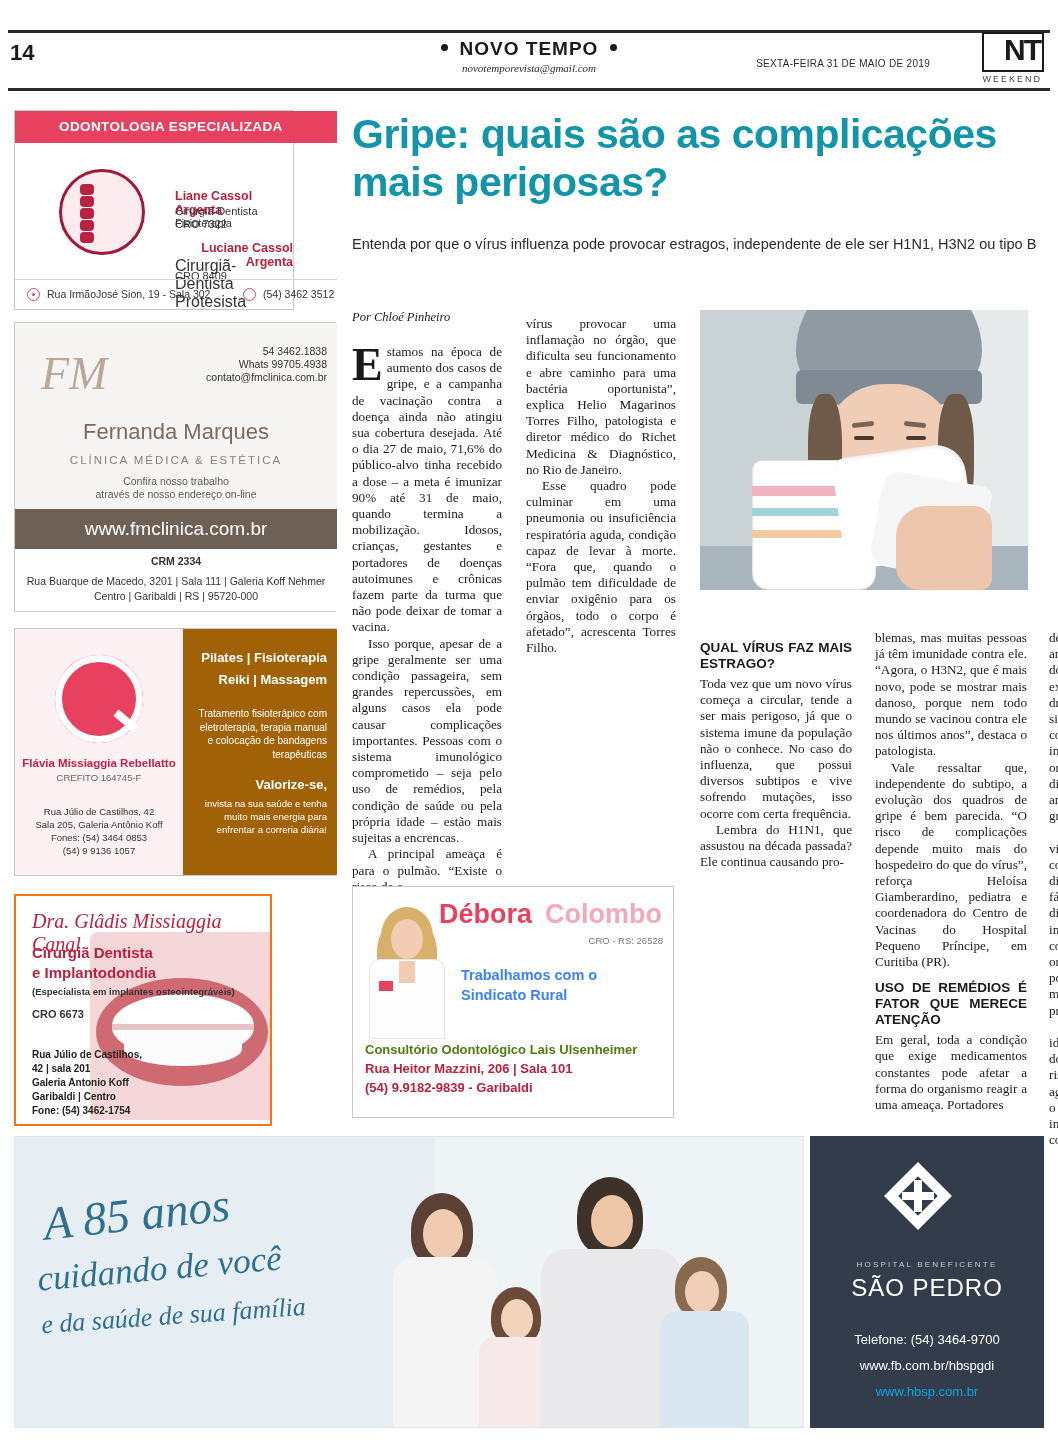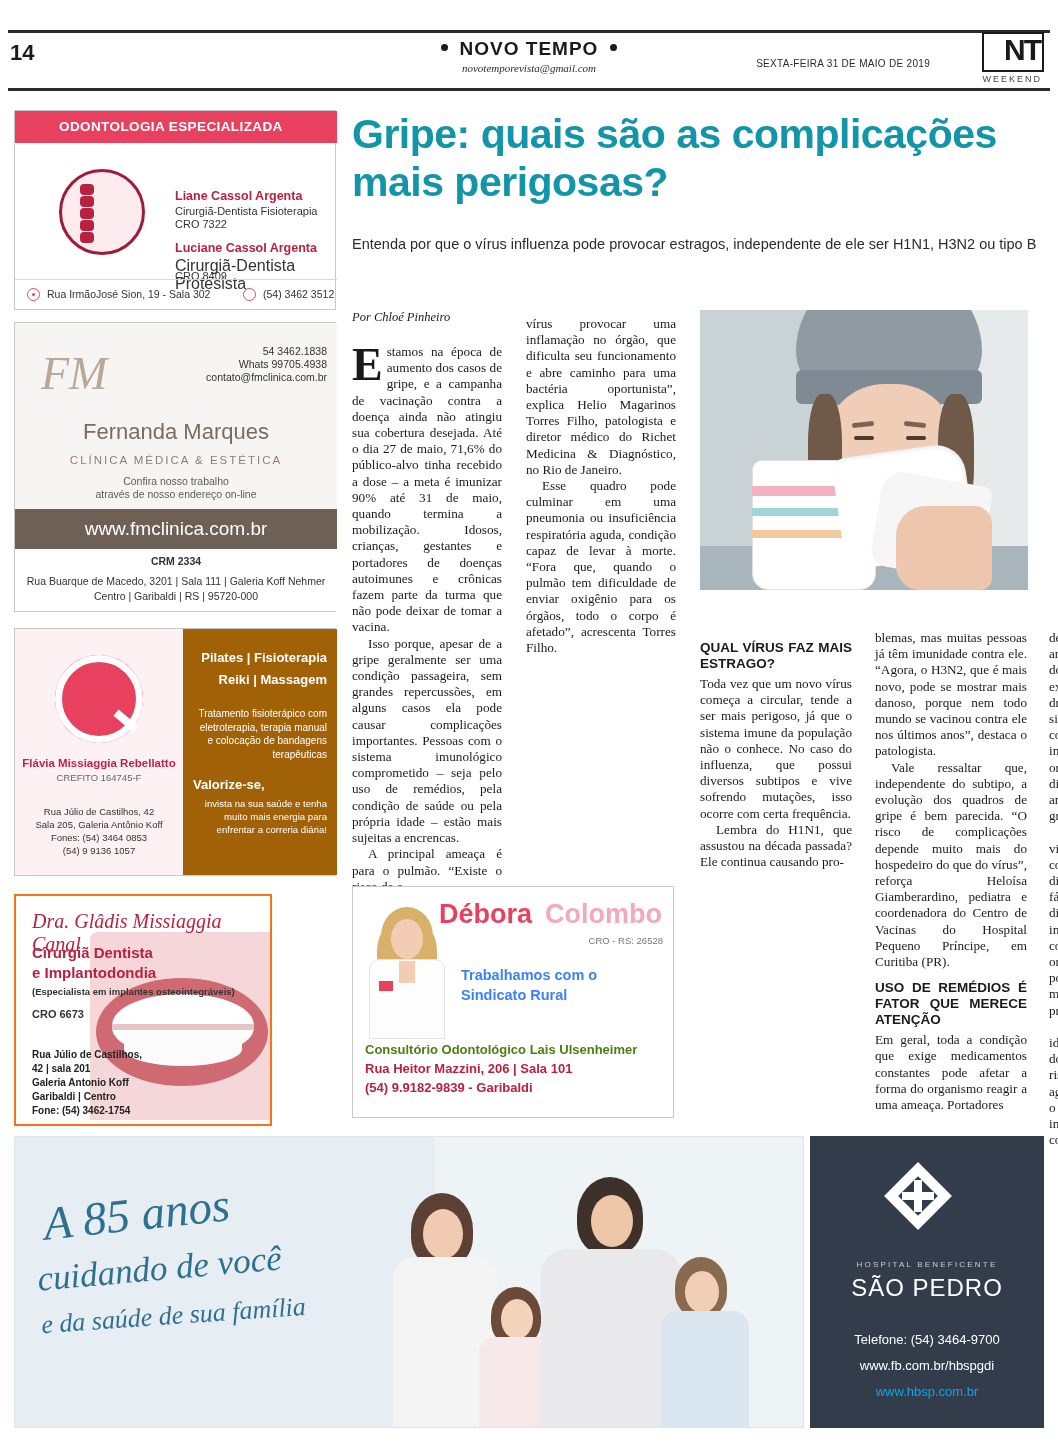--- a/index.html
+++ b/index.html
@@ -69,21 +69,21 @@
   .ph-tissue2 { position: absolute; left: 176px; top: 168px; width: 110px; height: 96px; background: #f6f6f6; border-radius: 20px 10px 28px 18px; transform: rotate(10deg); }
   .ph-hand { position: absolute; left: 196px; top: 196px; width: 96px; height: 84px; background: #edc6ad; border-radius: 30px 18px 12px 24px; }
   .ph-mug { position: absolute; left: 52px; top: 150px; width: 124px; height: 130px; background: #ffffff; border-radius: 10px 10px 16px 16px; border: 1px solid #e2e2e2; }
   .ph-mug-band1 { position: absolute; left: 52px; top: 176px; width: 124px; height: 10px; background: #f2b2c2; }
   .ph-mug-band2 { position: absolute; left: 52px; top: 198px; width: 124px; height: 8px; background: #9fd4d9; }
   .ph-mug-band3 { position: absolute; left: 52px; top: 220px; width: 124px; height: 8px; background: #f3c9a0; }
   .ph-sweater { position: absolute; left: 0; top: 236px; width: 348px; height: 60px; background: #a9b5bc; }
 
   
   
-  .ad1 { position: absolute; left: 14px; top: 110px; width: 322px; height: 200px; border: 1px solid #c8c8c8; background: #fff; }
+  .ad1 { position: absolute; left: 14px; top: 110px; width: 280px; height: 200px; border: 1px solid #c8c8c8; background: #fff; }
   .ad1-head { position: absolute; left: 0; top: 0; width: 322px; height: 32px; background: #e8415f; }
   .ad1-head span { position: absolute; left: 44px; top: 8px; font-family: "Liberation Sans", sans-serif; font-size: 13.5px; font-weight: bold; color: #fff; letter-spacing: .4px; }
   .ad1-circle { position: absolute; left: 44px; top: 58px; width: 86px; height: 86px; border-radius: 50%; border: 3px solid #9e1b3a; background: #fdecef; }
   .ad1-tooth { position: absolute; left: 18px; top: 12px; width: 14px; height: 60px; }
   .ad1-tooth i { display: block; width: 14px; height: 11px; background: #b8223f; border-radius: 4px; margin-bottom: 1px; }
   .ad1-n1 { position: absolute; left: 160px; top: 78px; font-family: "Liberation Sans", sans-serif; font-size: 12.5px; font-weight: bold; color: #b8223f; }
   .ad1-t1 { position: absolute; left: 160px; top: 94px; font-family: "Liberation Sans", sans-serif; font-size: 11px; color: #333; }
   .ad1-t2 { position: absolute; left: 160px; top: 107px; font-family: "Liberation Sans", sans-serif; font-size: 11px; color: #333; }
   .ad1-n2 { position: absolute; left: 160px; top: 130px; font-family: "Liberation Sans", sans-serif; font-size: 12.5px; font-weight: bold; color: #b8223f; text-align: right; }
   .ad1-t3 { position: absolute; left: 160px; top: 146px; font-family: "Liberation Sans", sans-serif; font-size: 16px; color: #333; }
@@ -118,21 +118,21 @@
   .ad3-left { position: absolute; left: 0; top: 0; width: 168px; height: 246px; background: #fdf1f3; }
   .ad3-circle { position: absolute; left: 40px; top: 26px; width: 88px; height: 88px; border-radius: 50%; background: #e8415f; }
   .ad3-q { position: absolute; left: 0; top: 0; width: 88px; height: 88px; border-radius: 50%; border: 7px solid #fff; }
   .ad3-qtail { position: absolute; left: 58px; top: 62px; width: 26px; height: 8px; background: #fff; transform: rotate(40deg); }
   .ad3-name { position: absolute; left: 0; top: 128px; width: 168px; text-align: center; font-family: "Liberation Sans", sans-serif; font-size: 11.5px; font-weight: bold; color: #c0224a; }
   .ad3-crefito { position: absolute; left: 0; top: 143px; width: 168px; text-align: center; font-family: "Liberation Sans", sans-serif; font-size: 9.5px; color: #666; }
   .ad3-addr { position: absolute; left: 0; top: 176px; width: 168px; text-align: center; font-family: "Liberation Sans", sans-serif; font-size: 9.5px; line-height: 13px; color: #333; }
   .ad3-right { position: absolute; left: 168px; top: 0; width: 154px; height: 246px; background: #a16207; }
   .ad3-s1 { position: absolute; left: 10px; top: 18px; width: 134px; font-family: "Liberation Sans", sans-serif; font-size: 13px; font-weight: bold; color: #fff; line-height: 22px; text-align: right; }
   .ad3-s2 { position: absolute; left: 10px; top: 78px; width: 134px; font-family: "Liberation Sans", sans-serif; font-size: 10px; color: #fff; line-height: 13.5px; text-align: right; }
-  .ad3-val { position: absolute; left: 10px; top: 148px; width: 134px; font-family: "Liberation Sans", sans-serif; font-size: 13px; font-weight: bold; color: #fff; }
+  .ad3-val { position: absolute; left: 10px; top: 148px; width: 134px; font-family: "Liberation Sans", sans-serif; font-size: 13px; font-weight: bold; color: #fff; text-align: right; }
   .ad3-val2 { position: absolute; left: 10px; top: 168px; width: 134px; font-family: "Liberation Sans", sans-serif; font-size: 9.6px; color: #fff; line-height: 13px; text-align: right; }
 
   
   .ad4 { position: absolute; left: 14px; top: 894px; width: 258px; height: 232px; border: 2px solid #f97316; background: #fff; overflow: hidden; }
   .ad4-script { position: absolute; left: 16px; top: 14px; font-family: "Liberation Serif", serif; font-style: italic; font-size: 20px; color: #b8223f; }
   .ad4-l1 { position: absolute; left: 16px; top: 48px; font-family: "Liberation Sans", sans-serif; font-size: 15px; font-weight: bold; color: #b8223f; }
   .ad4-l2 { position: absolute; left: 16px; top: 68px; font-family: "Liberation Sans", sans-serif; font-size: 15px; font-weight: bold; color: #b8223f; }
   .ad4-l3 { position: absolute; left: 16px; top: 90px; font-family: "Liberation Sans", sans-serif; font-size: 9.5px; font-weight: bold; color: #333; }
   .ad4-cro { position: absolute; left: 16px; top: 112px; font-family: "Liberation Sans", sans-serif; font-size: 11px; font-weight: bold; color: #333; }
   .ad4-addr { position: absolute; left: 16px; top: 152px; font-family: "Liberation Sans", sans-serif; font-size: 10px; line-height: 14px; font-weight: bold; color: #222; }

